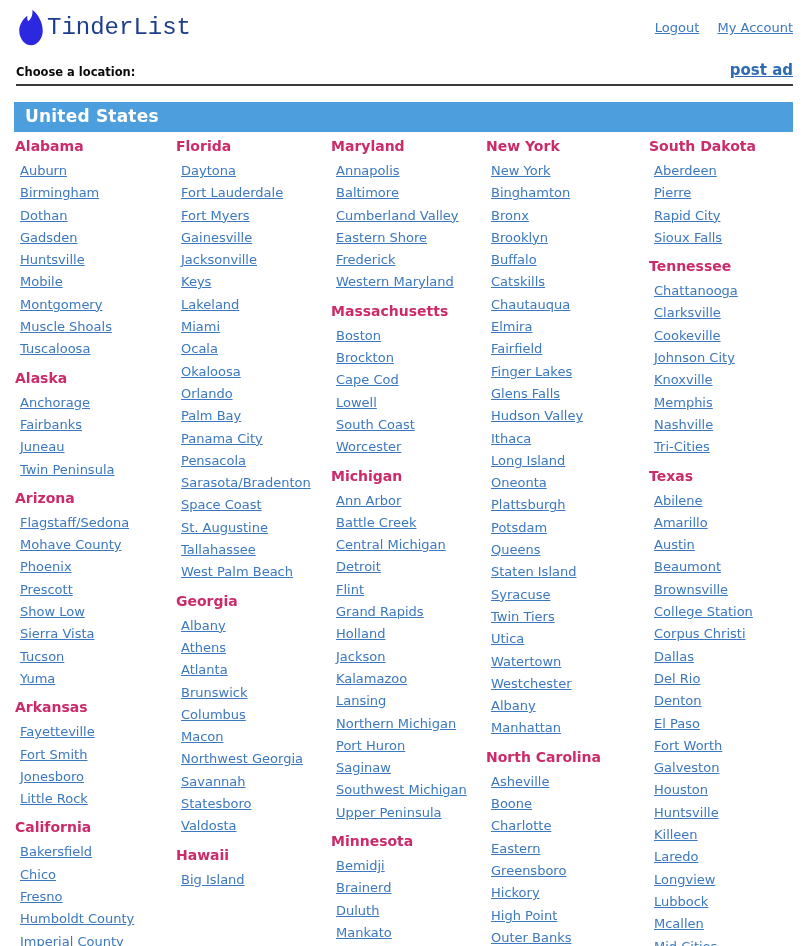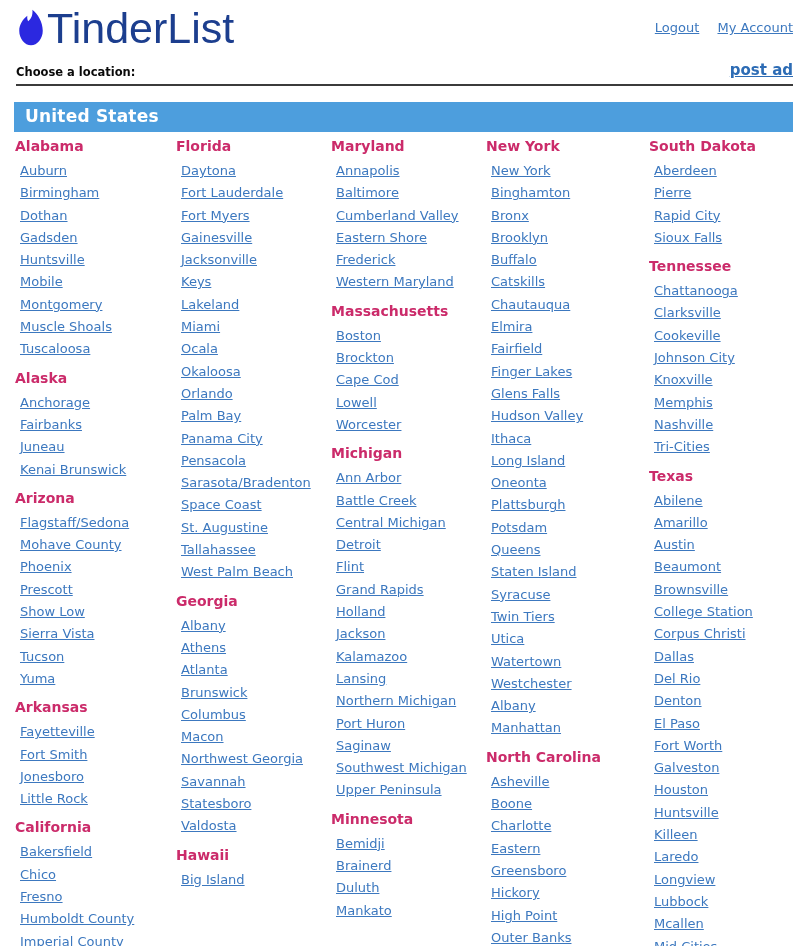--- a/index.html
+++ b/index.html
@@ -16,22 +16,22 @@
   body{
     width:807px;height:946px;overflow:hidden;background:#ffffff;
     font-family:"DejaVu Sans","Liberation Sans",sans-serif;
   }
   
   .header{padding:8px 14px 0 16px;}
   .header-top{display:flex;justify-content:space-between;align-items:flex-start;}
   .logo{display:flex;align-items:center;text-decoration:none;cursor:pointer;}
   .logo svg{width:30px;height:38px;display:block;margin-right:1px;}
   .logo-text{
-    font-family:Liberation Sans, sans-serif;
-    font-size:43px;line-height:40px;color:var(--logo-navy);letter-spacing:0px;
+    font-family:Liberation Mono, monospace;
+    font-size:24px;line-height:40px;color:var(--logo-navy);letter-spacing:0px;
   }
   .top-links{margin-top:12px;font-size:13px;}
   .top-links a{color:var(--link-blue);text-decoration:underline;margin-left:14px;cursor:pointer;}
   .location-row{
     display:flex;justify-content:space-between;align-items:flex-end;
     margin-top:13px;padding-bottom:5px;border-bottom:2px solid var(--rule-dark);
   }
   .choose-label{font-size:11.5px;font-weight:600;color:#0a0a0a;}
   .post-ad{font-size:15px;font-weight:bold;color:var(--postad-blue);text-decoration:underline;cursor:pointer;}
   
@@ -99,21 +99,21 @@
           <div class="city-row"><a>Muscle Shoals</a></div>
           <div class="city-row"><a>Tuscaloosa</a></div>
         </div>
       </div>
       <div class="state-group">
         <div class="state-heading">Alaska</div>
         <div class="city-list">
           <div class="city-row"><a>Anchorage</a></div>
           <div class="city-row"><a>Fairbanks</a></div>
           <div class="city-row"><a>Juneau</a></div>
-          <div class="city-row"><a>Kenai Brunswick</a></div>
+          <div class="city-row"><a>Twin Peninsula</a></div>
         </div>
       </div>
       <div class="state-group">
         <div class="state-heading">Arizona</div>
         <div class="city-list">
           <div class="city-row"><a>Flagstaff/Sedona</a></div>
           <div class="city-row"><a>Mohave County</a></div>
           <div class="city-row"><a>Phoenix</a></div>
           <div class="city-row"><a>Prescott</a></div>
           <div class="city-row"><a>Show Low</a></div>
@@ -201,20 +201,21 @@
           <div class="city-row"><a>Western Maryland</a></div>
         </div>
       </div>
       <div class="state-group">
         <div class="state-heading">Massachusetts</div>
         <div class="city-list">
           <div class="city-row"><a>Boston</a></div>
           <div class="city-row"><a>Brockton</a></div>
           <div class="city-row"><a>Cape Cod</a></div>
           <div class="city-row"><a>Lowell</a></div>
+          <div class="city-row"><a>South Coast</a></div>
           <div class="city-row"><a>Worcester</a></div>
         </div>
       </div>
       <div class="state-group">
         <div class="state-heading">Michigan</div>
         <div class="city-list">
           <div class="city-row"><a>Ann Arbor</a></div>
           <div class="city-row"><a>Battle Creek</a></div>
           <div class="city-row"><a>Central Michigan</a></div>
           <div class="city-row"><a>Detroit</a></div>

